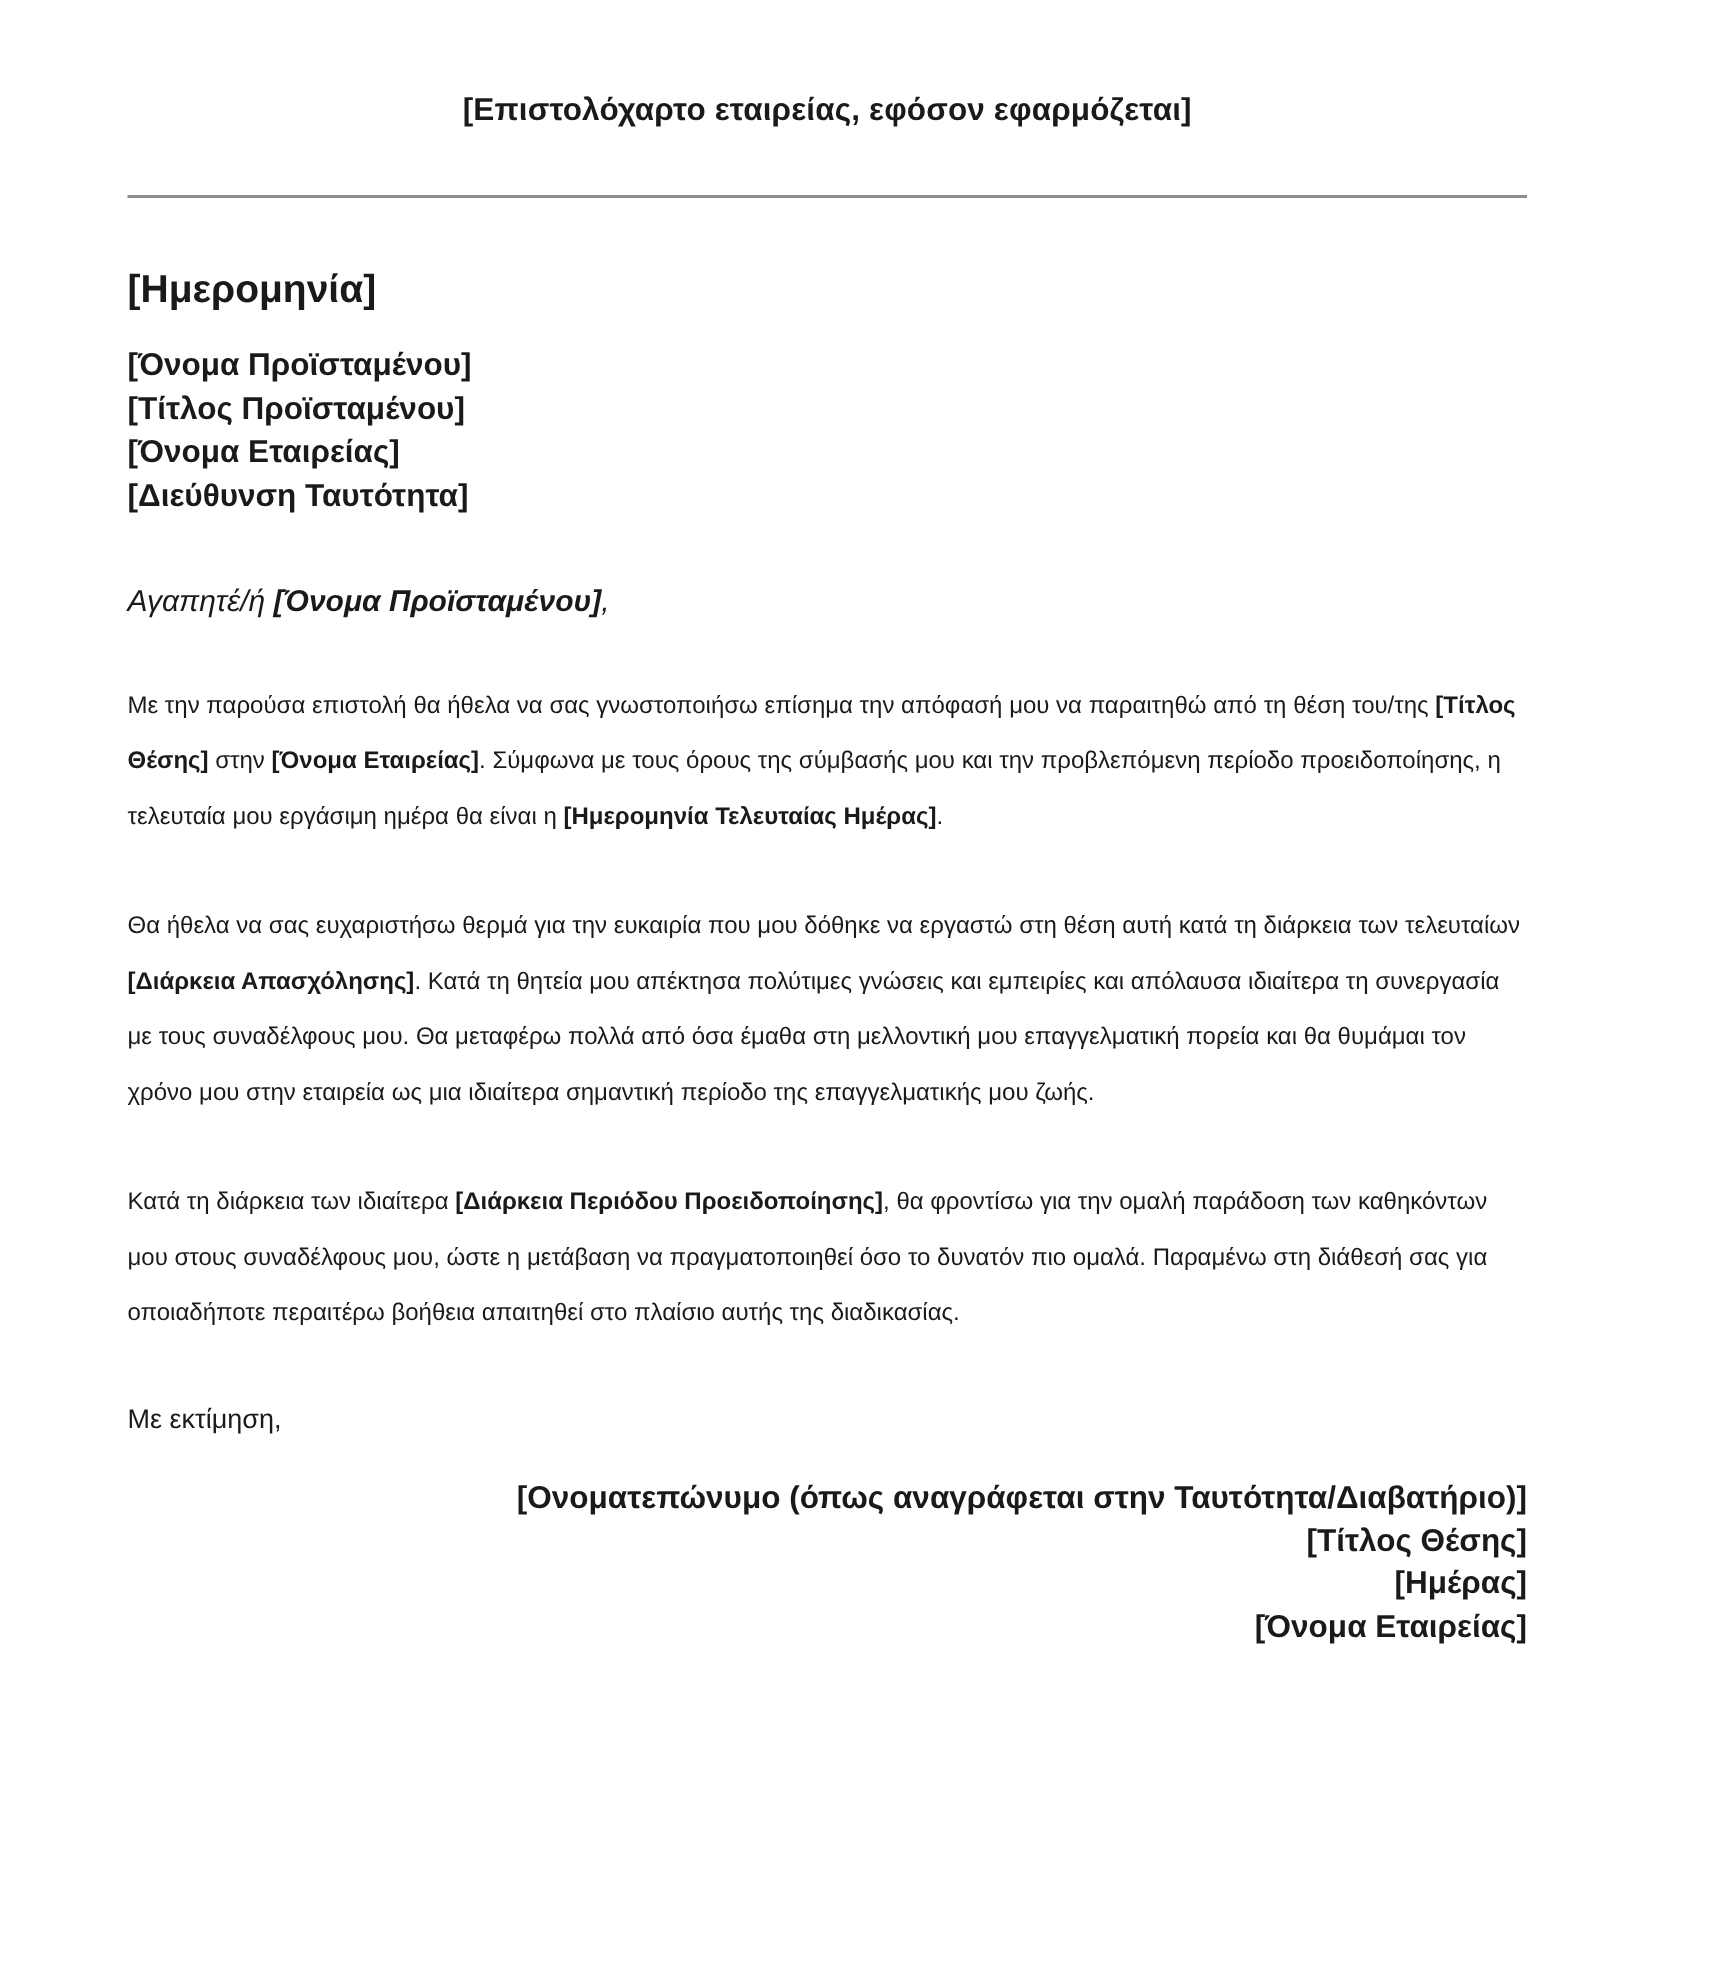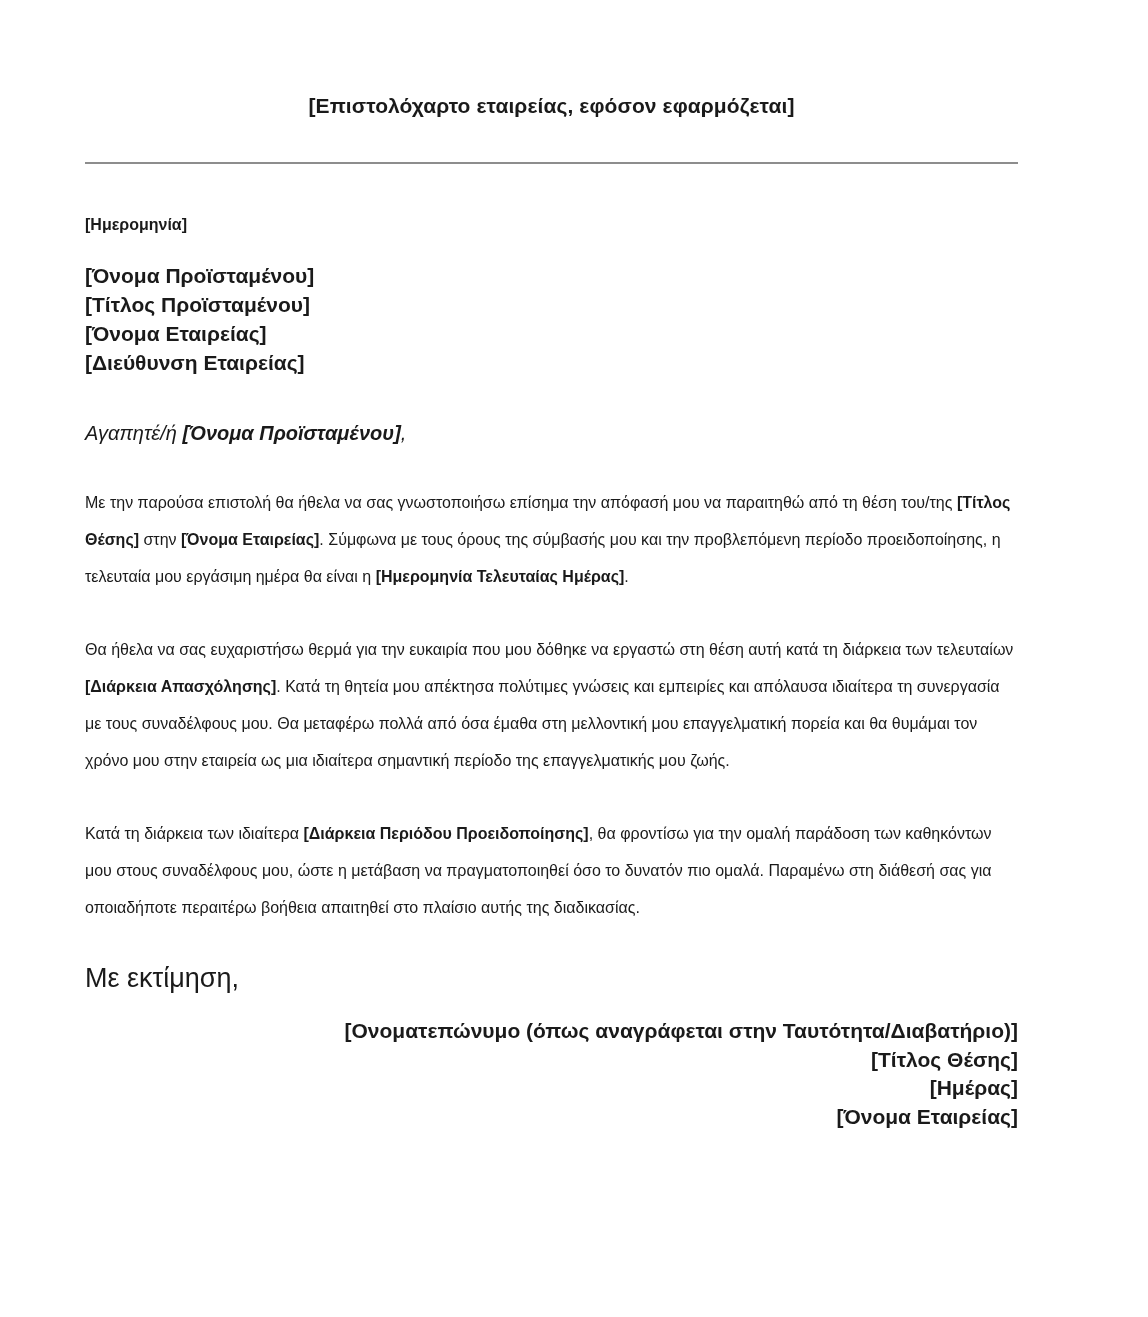--- a/index.html
+++ b/index.html
@@ -11,21 +11,21 @@
     width: 1148px;
     height: 1317px;
     font-family: "Liberation Sans", sans-serif;
     color: #1a1a1a;
     -webkit-font-smoothing: antialiased;
   }
   .page {
     box-sizing: border-box;
     width: 1148px;
     height: 1317px;
-    padding: 92px 130px 0 85px;
+    padding: 60px 130px 0 85px;
     overflow: hidden;
   }
   .content {
     width: 933px;
   }
   .letterhead {
     text-align: center;
     font-weight: 700;
     font-size: 21px;
     line-height: 28px;
@@ -34,21 +34,21 @@
   }
   .rule {
     border: none;
     border-top: 2px solid #8d8d8d;
     margin: 42px 0 0 0;
     width: 100%;
   }
   .date-line {
     margin: 46px 0 0 0;
     font-weight: 700;
-    font-size: 16px;
+    font-size: 26px;
     line-height: 29px;
   }
   .recipient-block {
     margin: 22px 0 0 0;
   }
   .recipient-block p {
     margin: 0;
     font-weight: 700;
     font-size: 21px;
     line-height: 29px;
@@ -62,21 +62,21 @@
   .para {
     margin: 36px 0 0 0;
     font-size: 16px;
     line-height: 37px;
     text-align: left;
   }
   .para + .para {
   }
   .closing {
     margin: 38px 0 0 0;
-    font-size: 27px;
+    font-size: 18px;
     line-height: 29px;
   }
   .signature-block {
     margin: 24px 0 0 0;
     text-align: right;
   }
   .signature-block p {
     margin: 0;
     font-weight: 700;
     font-size: 21px;
@@ -93,21 +93,21 @@
     <p class="letterhead">[Επιστολόχαρτο εταιρείας, εφόσον εφαρμόζεται]</p>
 
     <hr class="rule">
 
     <p class="date-line">[Ημερομηνία]</p>
 
     <div class="recipient-block">
       <p>[Όνομα Προϊσταμένου]</p>
       <p>[Τίτλος Προϊσταμένου]</p>
       <p>[Όνομα Εταιρείας]</p>
-      <p>[Διεύθυνση Εταιρείας]</p>
+      <p>[Διεύθυνση Ταυτότητα]</p>
     </div>
 
     <p class="salutation"><span>Αγαπητέ/ή </span><span class="b">[Όνομα Προϊσταμένου]</span><span>,</span></p>
 
     <p class="para"><span>Με την παρούσα επιστολή θα ήθελα να σας γνωστοποιήσω επίσημα την απόφασή μου να παραιτηθώ από τη θέση του/της </span><span class="b">[Τίτλος Θέσης]</span><span> στην </span><span class="b">[Όνομα Εταιρείας]</span><span>. Σύμφωνα με τους όρους της σύμβασής μου και την προβλεπόμενη περίοδο προειδοποίησης, η τελευταία μου εργάσιμη ημέρα θα είναι η </span><span class="b">[Ημερομηνία Τελευταίας Ημέρας]</span><span>.</span></p>
 
     <p class="para"><span>Θα ήθελα να σας ευχαριστήσω θερμά για την ευκαιρία που μου δόθηκε να εργαστώ στη θέση αυτή κατά τη διάρκεια των τελευταίων </span><span class="b">[Διάρκεια Απασχόλησης]</span><span>. Κατά τη θητεία μου απέκτησα πολύτιμες γνώσεις και εμπειρίες και απόλαυσα ιδιαίτερα τη συνεργασία με τους συναδέλφους μου. Θα μεταφέρω πολλά από όσα έμαθα στη μελλοντική μου επαγγελματική πορεία και θα θυμάμαι τον χρόνο μου στην εταιρεία ως μια ιδιαίτερα σημαντική περίοδο της επαγγελματικής μου ζωής.</span></p>
 
     <p class="para"><span>Κατά τη διάρκεια των ιδιαίτερα </span><span class="b">[Διάρκεια Περιόδου Προειδοποίησης]</span><span>, θα φροντίσω για την ομαλή παράδοση των καθηκόντων μου στους συναδέλφους μου, ώστε η μετάβαση να πραγματοποιηθεί όσο το δυνατόν πιο ομαλά. Παραμένω στη διάθεσή σας για οποιαδήποτε περαιτέρω βοήθεια απαιτηθεί στο πλαίσιο αυτής της διαδικασίας.</span></p>
 

